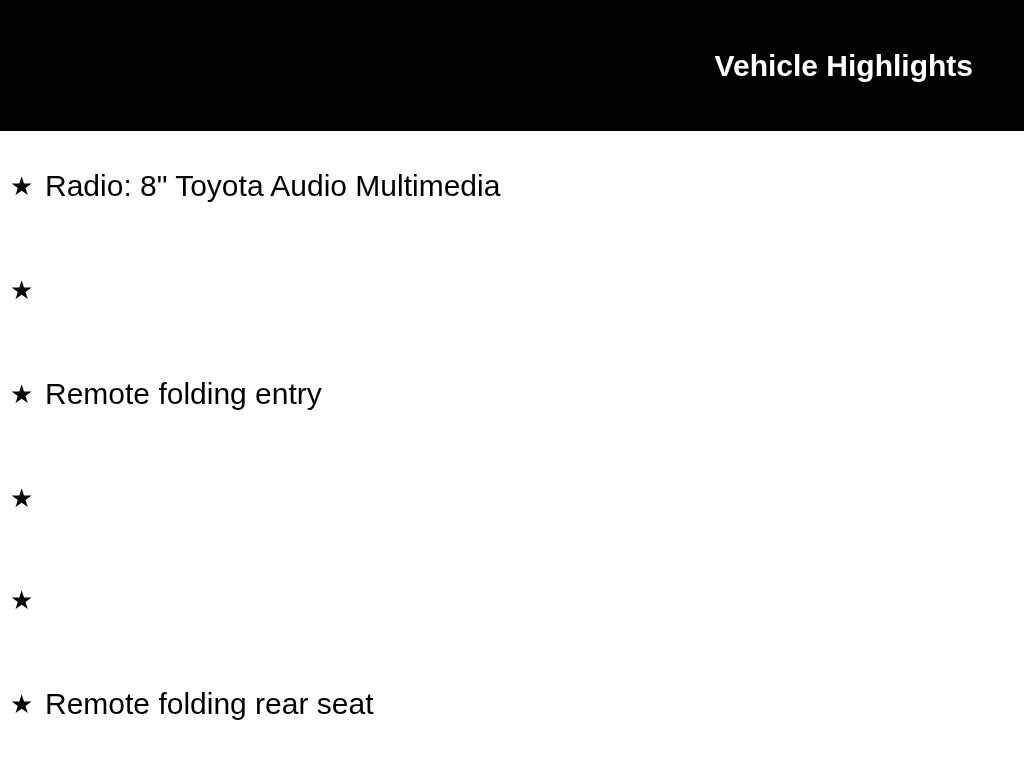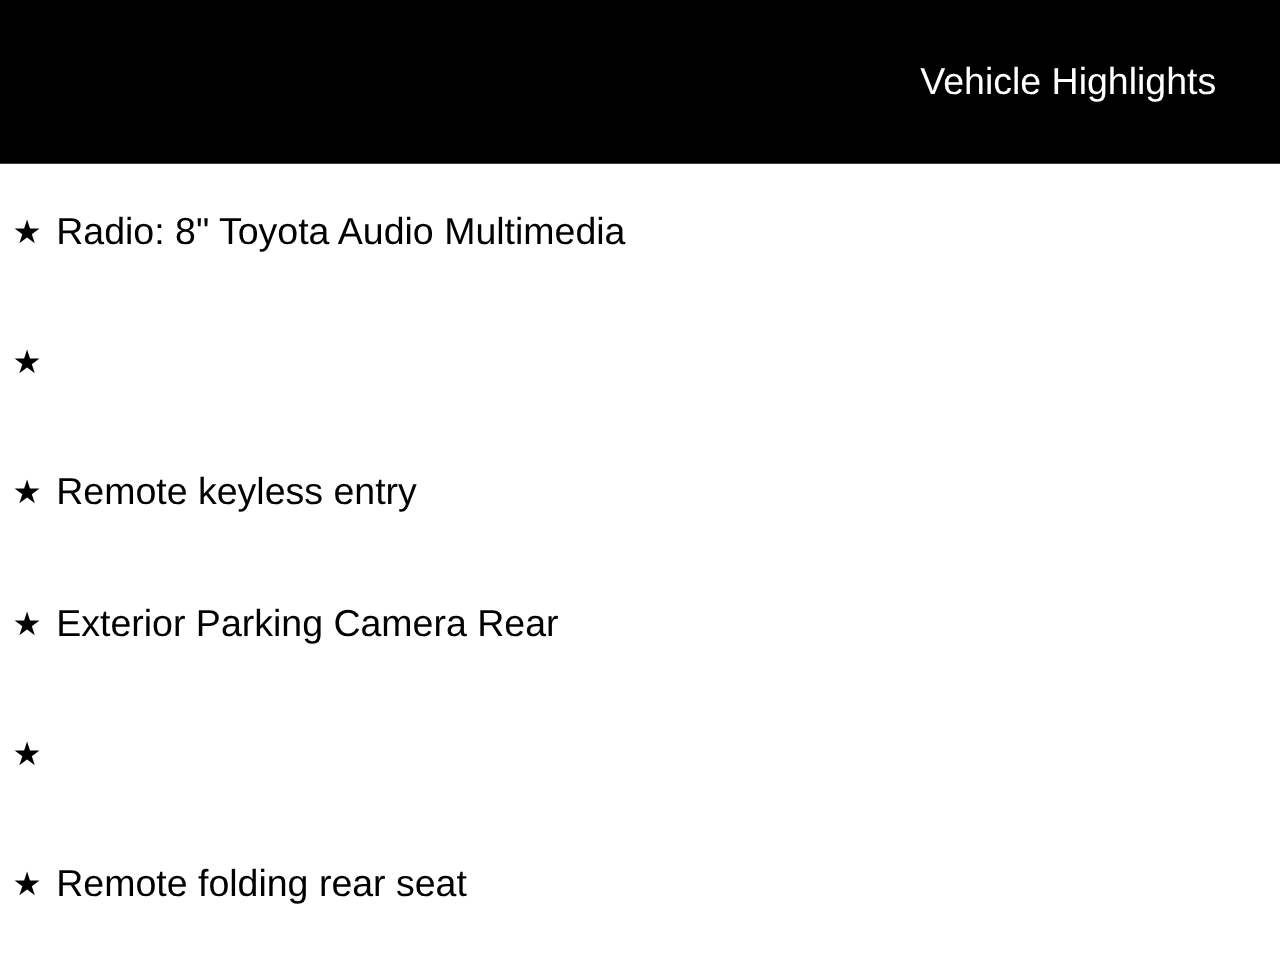--- a/index.html
+++ b/index.html
@@ -16,21 +16,21 @@
     height: 131px;
     background: #000000;
     display: flex;
     align-items: center;
     justify-content: flex-end;
     padding-right: 51px;
   }
   .header-title {
     color: #ffffff;
     font-size: 30px;
-    font-weight: 400;
+    font-weight: 700;
     line-height: 1;
     letter-spacing: 0;
   }
   .highlights-list {
     list-style: none;
     margin: 0;
     padding: 40px 20px 0 10px;
   }
   .highlight-item {
     display: flex;
@@ -61,25 +61,24 @@
 <ul class="highlights-list">
   <li class="highlight-item">
     <span class="star">★</span>
     <span>Radio: 8" Toyota Audio Multimedia</span>
   </li>
   <li class="highlight-item">
     <span class="star">★</span>
   </li>
   <li class="highlight-item">
     <span class="star">★</span>
-    <span>Remote keyless entry</span>
+    <span>Remote folding entry</span>
   </li>
   <li class="highlight-item">
     <span class="star">★</span>
-    <span>Exterior Parking Camera Rear</span>
   </li>
   <li class="highlight-item">
     <span class="star">★</span>
   </li>
   <li class="highlight-item">
     <span class="star">★</span>
     <span>Remote folding rear seat</span>
   </li>
 </ul>
 

